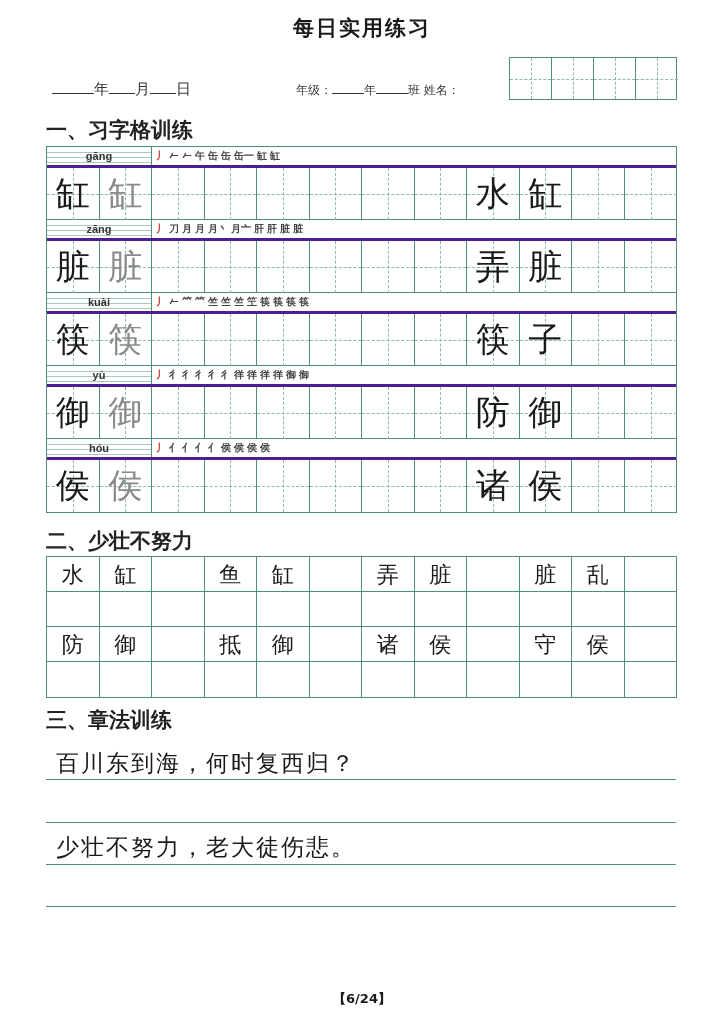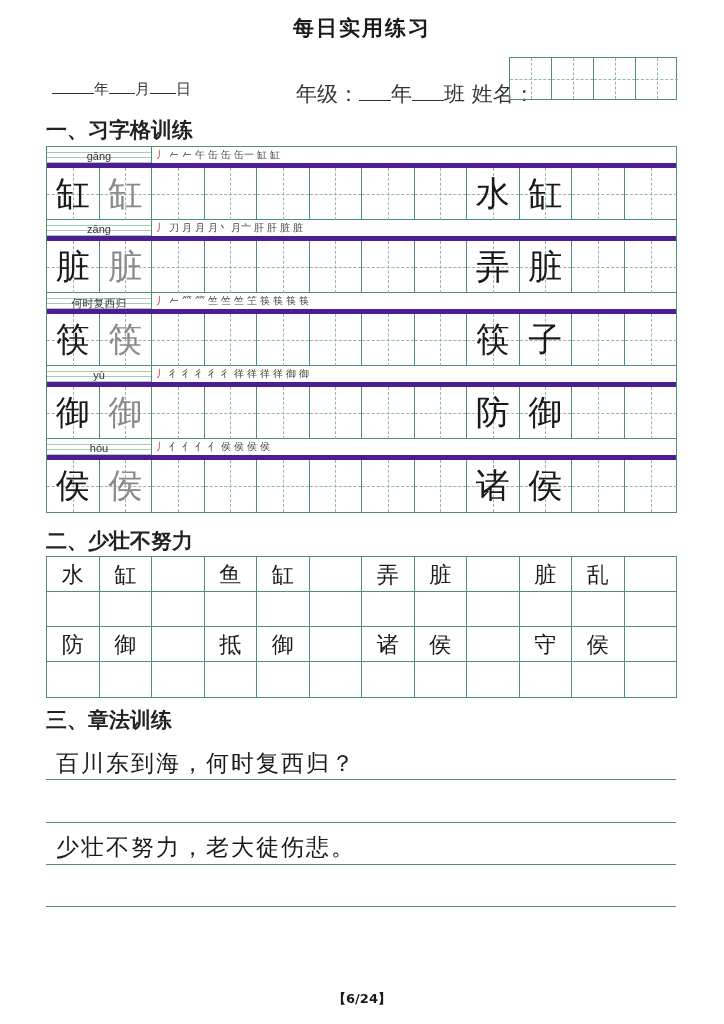--- a/index.html
+++ b/index.html
@@ -4,33 +4,33 @@
 <style>
   * { box-sizing: border-box; margin: 0; padding: 0; }
   html, body { width: 724px; height: 1024px; background: #ffffff; overflow: hidden; }
   body { position: relative; font-family: "DejaVu Sans", sans-serif; color: #1a1a1a; }
 
   .title { position: absolute; top: 14px; left: 0; width: 724px; text-align: center;
            font-size: 21px; font-weight: bold; letter-spacing: 2px; }
   .info-row { position: absolute; top: 80px; left: 52px; font-family: "DejaVu Serif", serif; font-size: 15px; color: #333; }
   .info-row span { display: inline-block; }
   .blank { display: inline-block; border-bottom: 1px solid #333; height: 14px; vertical-align: baseline; }
-  .grade-row { position: absolute; top: 80px; left: 296px; font-family: "DejaVu Serif", serif; font-size: 21px; color: #333; }
+  .grade-row { position: absolute; top: 80px; left: 296px; font-family: "DejaVu Serif", serif; font-size: 12px; color: #333; }
 
   .name-grid { position: absolute; left: 509px; top: 57px; width: 168px; height: 43px;
                border: 1px solid #4f9073; display: flex; }
   .name-cell { position: relative; width: 42px; height: 41px; border-right: 1px solid #4f9073; }
   .name-cell:last-child { border-right: none; }
 
   .section-title { position: absolute; left: 46px; font-size: 21px; font-weight: bold; color: #222; }
 
   
   .xizi { position: absolute; left: 46px; top: 146px; width: 631px; border: 1px solid #4f9073; }
   .block { position: relative; }
-  .pinyin-band { position: relative; height: 21px; border-bottom: 5px solid #4c1d95; display: flex; }
+  .pinyin-band { position: relative; height: 21px; border-bottom: 3px solid #4c1d95; display: flex; font-weight: bold; }
   .pinyin-box { position: relative; width: 105px; border-right: 1px solid #4f9073; height: 100%; }
   .pinyin-box .pl { position: absolute; left: 0; right: 0; height: 1px; background: #a8c9b8; }
   .pinyin-text { position: absolute; width: 100%; text-align: center; top: 3px; font-size: 11px; color: #333;
                  font-family: "Liberation Sans", sans-serif; background: transparent; }
   .strokes { flex: 1; display: flex; align-items: center; padding-left: 4px; gap: 3px; font-size: 10px;
              color: #444; font-family: "DejaVu Sans", sans-serif; }
   .strokes span:first-child { color: #c0392b; }
   .char-row { display: flex; height: 52px; border-bottom: 1px solid #4f9073; }
   .block:last-child .char-row { border-bottom: none; }
   .cell { position: relative; width: 52.5px; height: 52px; border-right: 1px solid #4f9073; flex: none; }
@@ -242,21 +242,21 @@
           <div class="dh"></div>
         </div>
       </div>
     </div>
     <div class="block">
       <div class="pinyin-band">
         <div class="pinyin-box">
           <div class="pl" style="top: 5px;"></div>
           <div class="pl" style="top: 10px;"></div>
           <div class="pl" style="top: 15px;"></div>
-          <div class="pinyin-text">何时复西归</div>
+          <div class="pinyin-text">kuài</div>
         </div>
         <div class="strokes">
           <span>丿</span>
           <span>𠂉</span>
           <span>⺮</span>
           <span>⺮</span>
           <span>竺</span>
           <span>竺</span>
           <span>竺</span>
           <span>笁</span>

